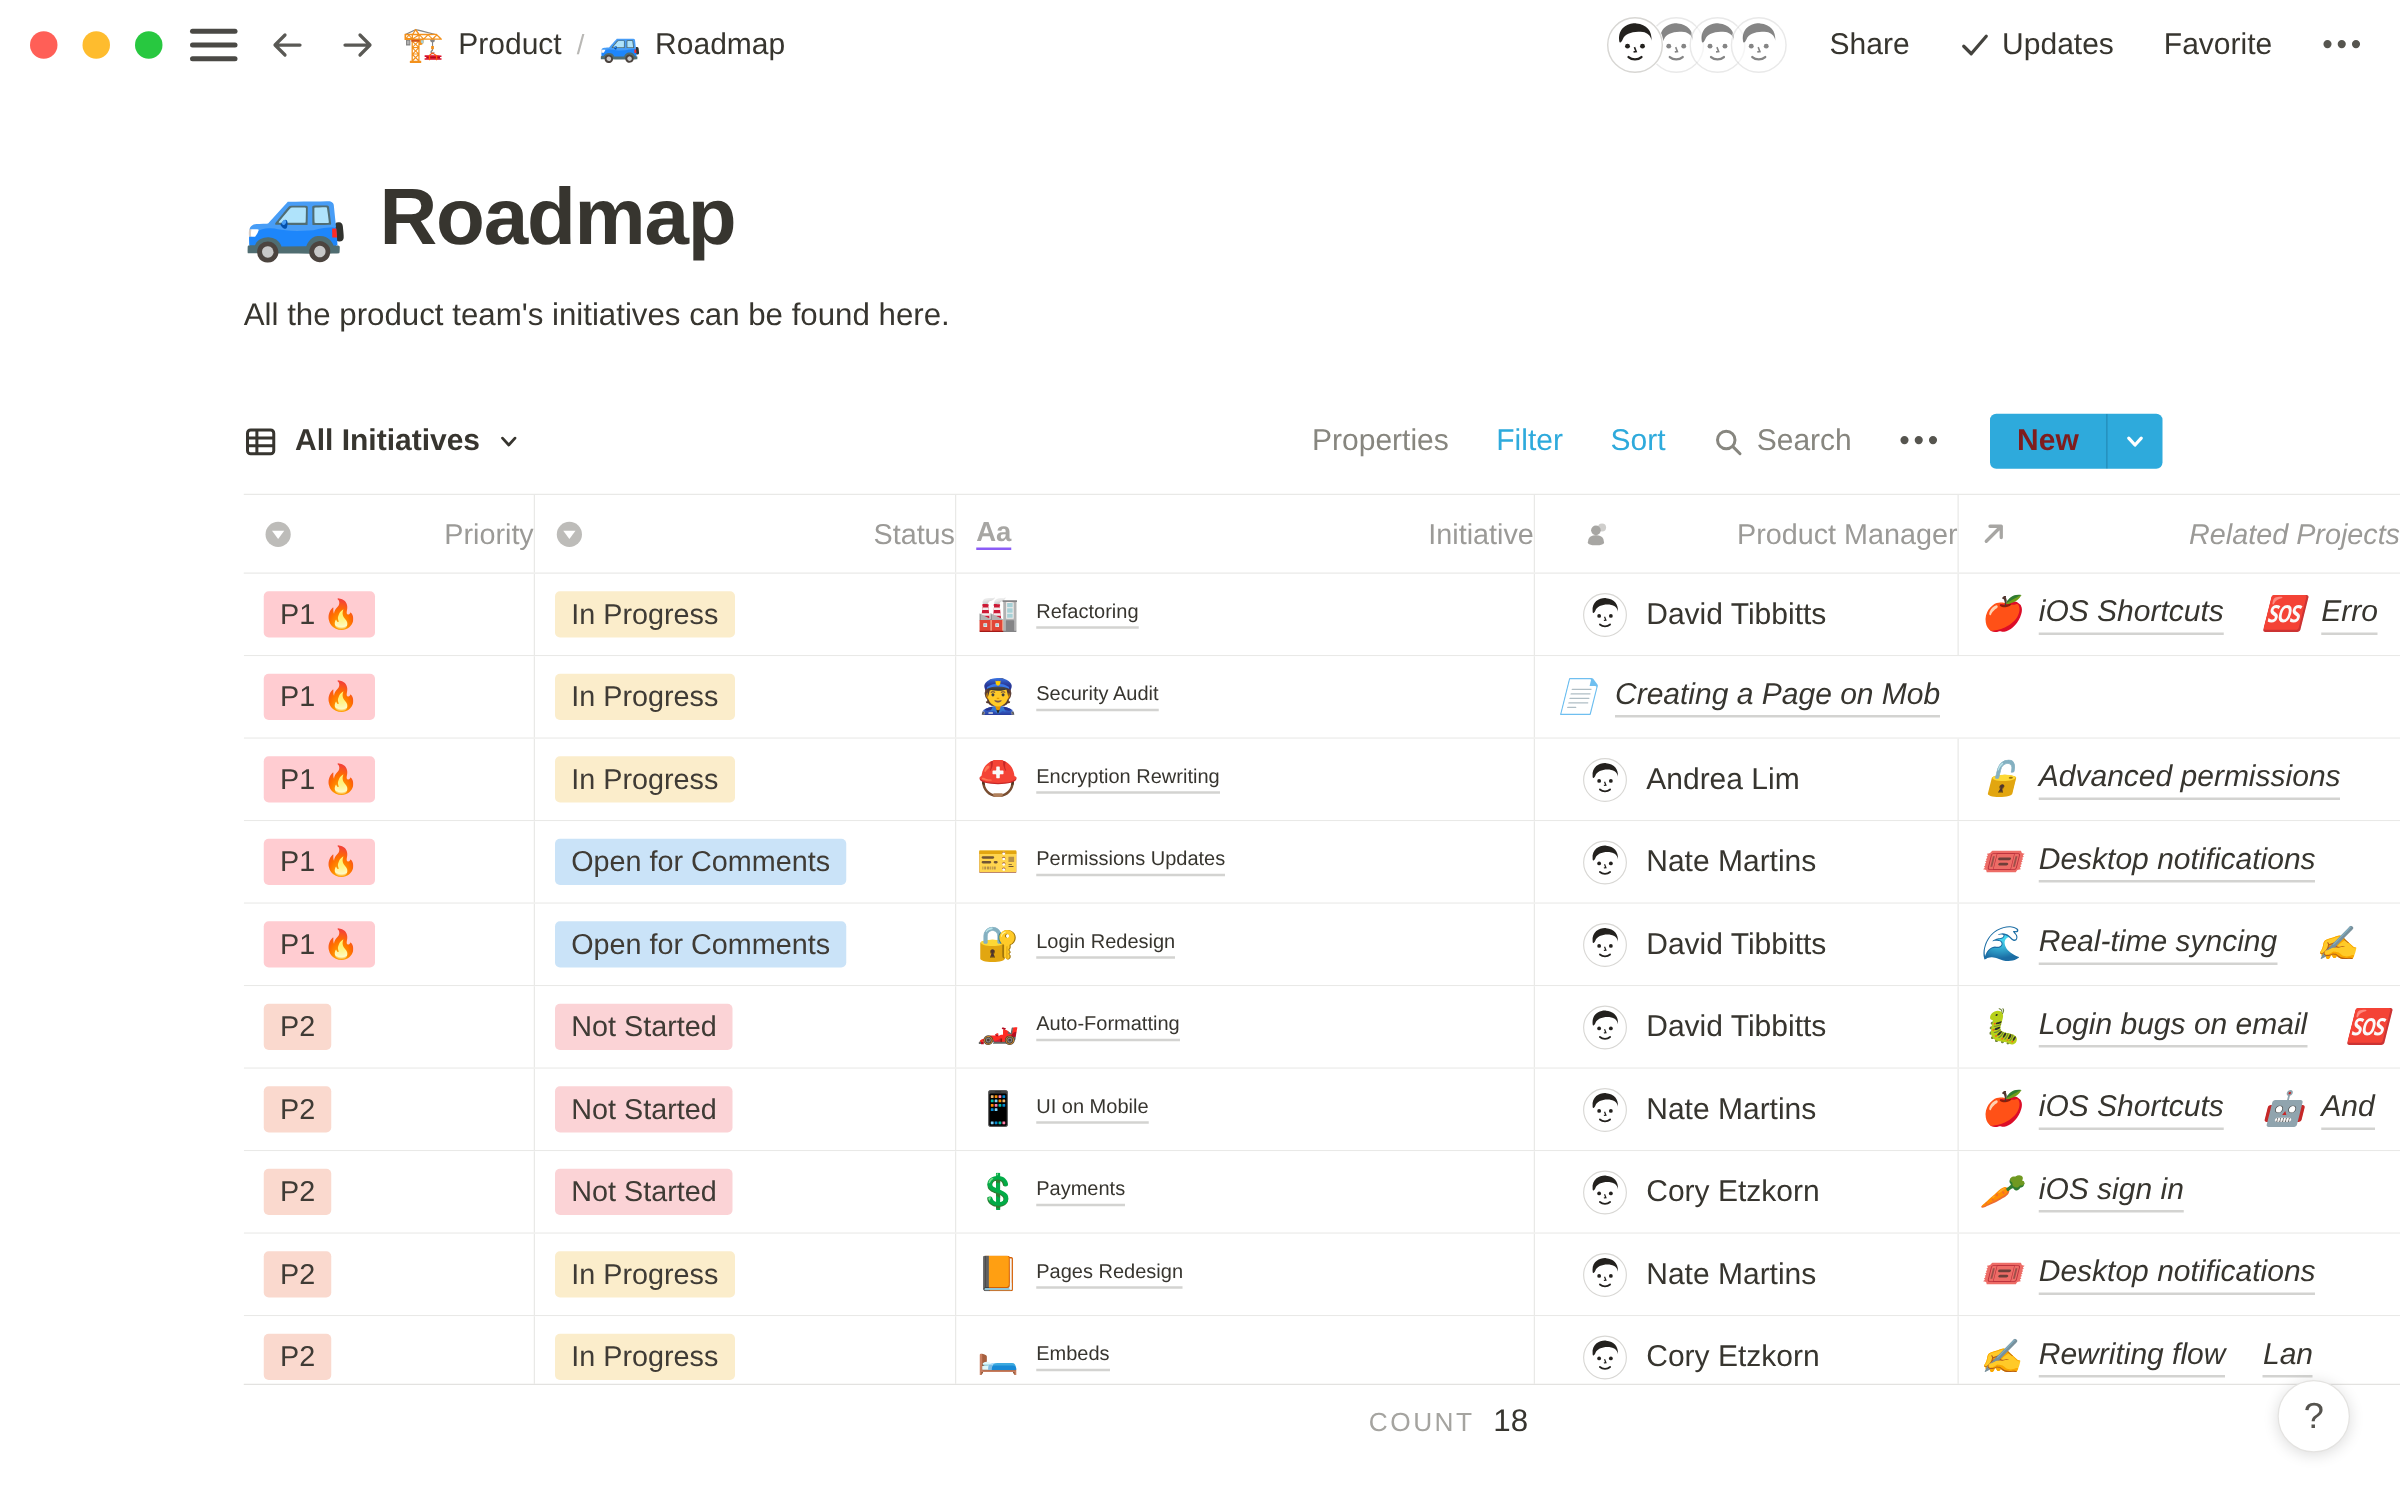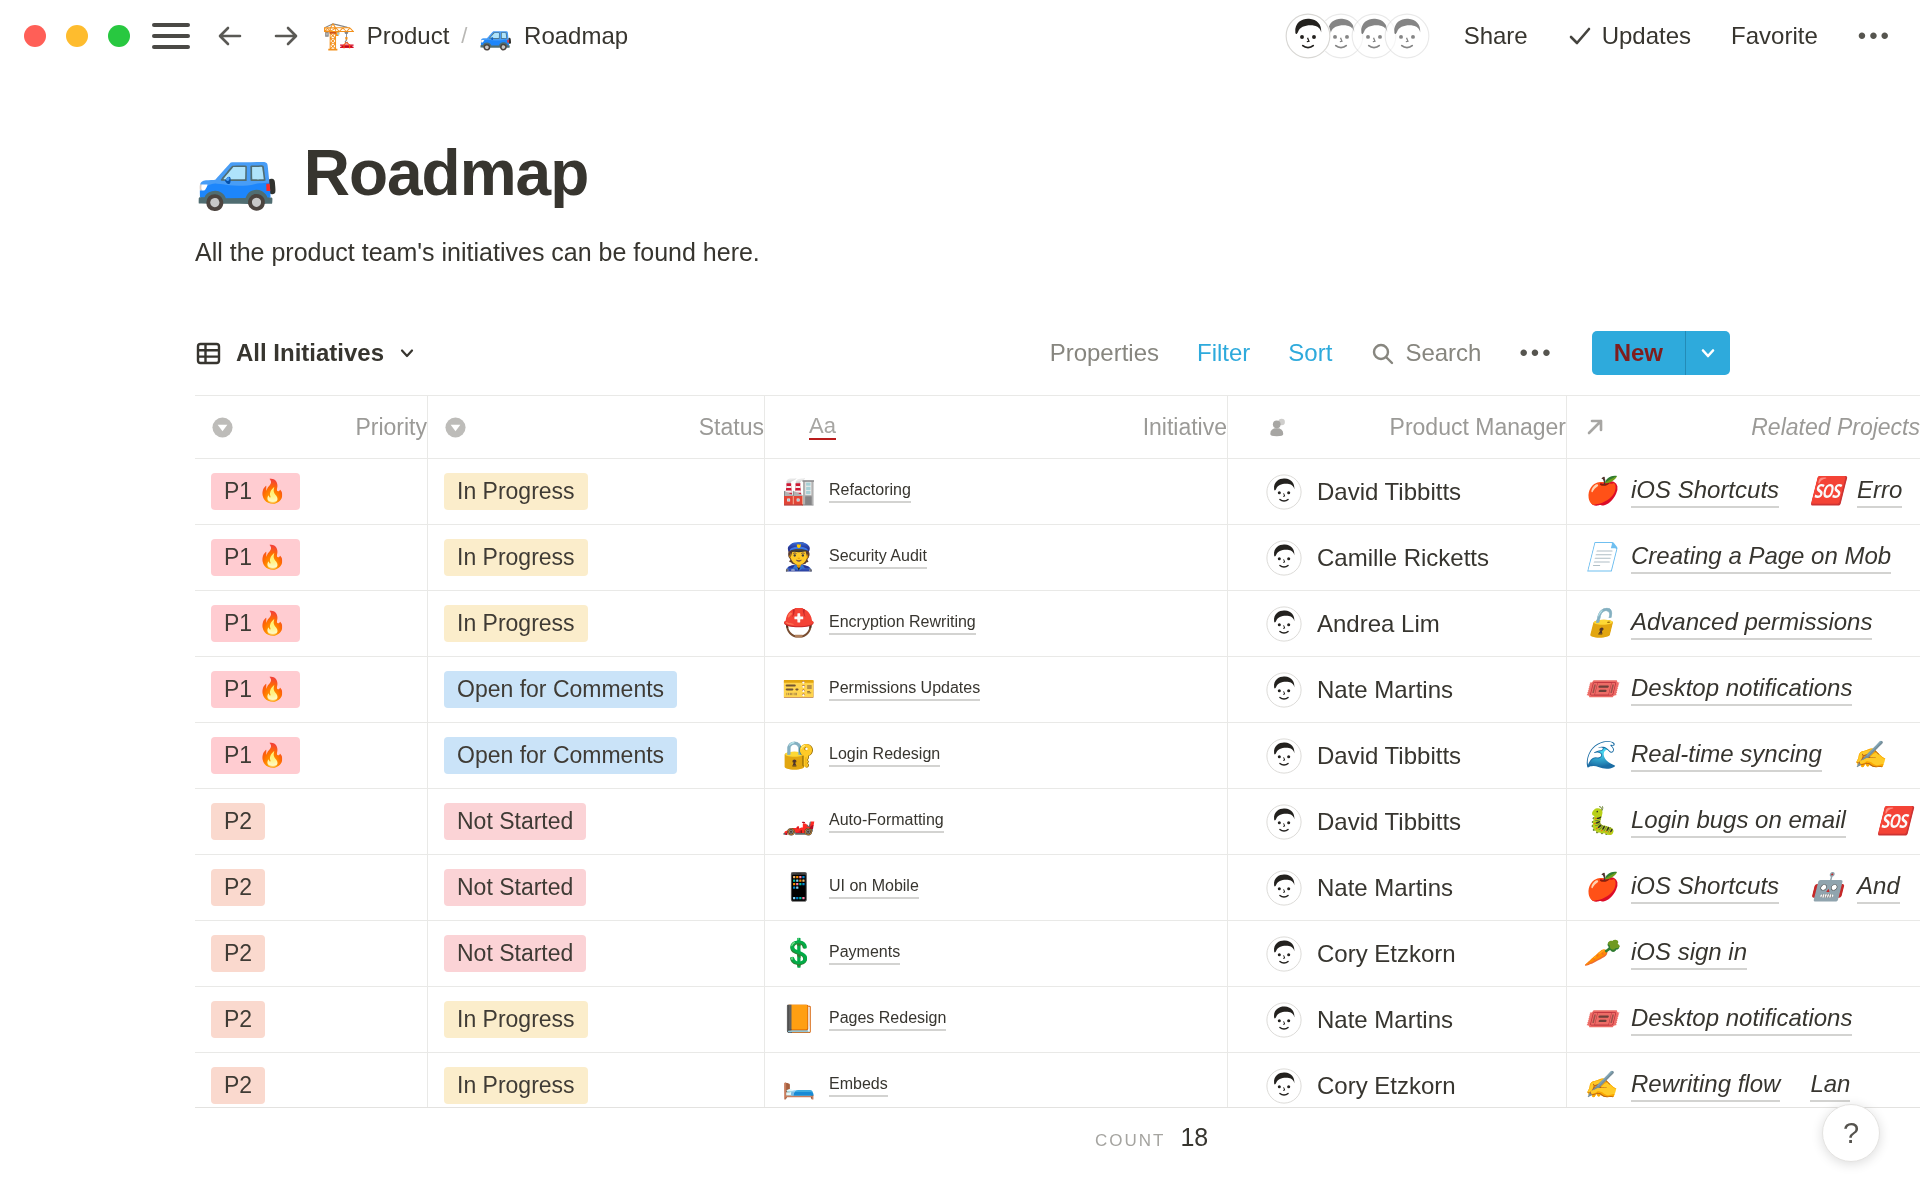--- a/index.html
+++ b/index.html
@@ -47,37 +47,37 @@
   .new-btn .new-main { color:#7f1d1d; font-weight:700; font-size:24px; padding:0 22px; display:flex; align-items:center; }
   .new-btn .new-split { width:1px; background:rgba(9,70,100,.30); }
   .new-btn .new-caret { width:44px; display:flex; align-items:center; justify-content:center; }
 
   
   .table { width:1725px; margin-top:12px; }
   .thead { display:flex; height:64px; border-top:1px solid var(--border); border-bottom:1px solid var(--border); color:#9B9A97; font-size:23px; }
   .hcell { display:flex; align-items:center; gap:13px; padding-left:16px; border-left:1px solid var(--border); cursor:pointer;justify-content:space-between; }
   .hcell:first-child { border-left:none; }
   .hicon { display:flex; align-items:center; justify-content:center; flex-shrink:0; }
-  .aa-glyph { font-size:22px; color:#A7A6A3; border-bottom:2px solid #b91c1c; line-height:1.05; font-weight:400;margin-left:28px; }
+  .aa-glyph { font-size:22px; color:#A7A6A3; border-bottom:2px solid #8b5cf6; line-height:1.05; font-weight:700; }
   .tbody { height:648px; overflow:hidden; }
   .trow { display:flex; height:66px; border-bottom:1px solid var(--border); background:#fff; }
   .cell { display:flex; align-items:center; padding-left:16px; border-left:1px solid var(--border); overflow:hidden; white-space:nowrap; }
   .cell:first-child { border-left:none; }
   .col-priority{ width:232px; } .col-status{ width:337px; } .col-initiative{ width:463px; }
   .col-pm{ width:339px;padding-left:38px; } .col-related{ width:354px;font-style:italic; }
   .tag { border-radius:4px; padding:3px 13px; font-size:23px; color:#3F3B35; line-height:31px; white-space:nowrap; }
   .cell-emoji { font-size:27px; width:36px; flex-shrink:0; text-align:center; margin-right:12px; line-height:1; }
   .plink { font-weight:500; color:#37352F; border-bottom:2px solid rgba(55,53,47,.22); padding-bottom:2px; cursor:pointer; }
   .pm-avatar { width:36px; height:36px; border-radius:50%; flex-shrink:0; margin-right:15px; }
   .pm-name { font-size:24px; }
   .rel-item { display:inline-flex; align-items:center; margin-right:30px; flex-shrink:0; font-size:24px; }
 
   .tfooter { width:1725px; height:58px; border-top:1px solid #E3E2E0; position:relative; }
   .count { position:absolute; left:900px; top:15px; display:flex; align-items:baseline; gap:15px; }
-  .count-label { font-size:17px; letter-spacing:2px; color:#A5A4A0; }
+  .count-label { font-size:21px; letter-spacing:2px; color:#A5A4A0; }
   .count-value { font-size:25px; color:#37352F; }
 
   .help-btn { position:fixed; right:40px; bottom:38px; width:58px; height:58px; border-radius:50%;
     background:#fff; border:1px solid #E4E3E1; box-shadow:0 2px 12px rgba(0,0,0,.14);
     display:flex; align-items:center; justify-content:center; font-size:29px; color:#55534E; cursor:pointer; z-index:10; }
 
   .face { width:100%; height:100%; display:block; }
   svg.ic { display:block; }
 </style>
 </head>
@@ -305,33 +305,20 @@
           <div class="cell col-priority">
             <span class="tag" style="background: rgb(255, 204, 209);">P1 🔥</span>
           </div>
           <div class="cell col-status">
             <span class="tag" style="background: rgb(251, 237, 203);">In Progress</span>
           </div>
           <div class="cell col-initiative">
             <span class="cell-emoji">👮</span>
             <span class="plink">Security Audit</span>
           </div>
-          <div class="cell col-pm">
-            <span class="pm-avatar">
-              <svg class="face" viewBox="0 0 40 40">
-                <circle cx="20" cy="20" r="19" fill="#fff" stroke="#D8D7D4" stroke-width="1"></circle>
-                <path d="M9 17 C8 7.5 16 4.5 21 5 C28 5.6 32 10 31.5 17 C31 13.5 28.5 11.5 25.5 11 C19 10 13 12 11.5 16 C10.7 18.2 9.2 19.2 9 17 Z" fill="#23211E"></path>
-                <circle cx="14.8" cy="20.8" r="1.7" fill="#23211E"></circle>
-                <circle cx="25.2" cy="20.8" r="1.7" fill="#23211E"></circle>
-                <path d="M19.6 21.5 L20.8 24.6 L19 24.8" fill="none" stroke="#23211E" stroke-width="1.1"></path>
-                <path d="M15.5 28.4 C18 30.6 22 30.6 24.5 28.4" stroke="#23211E" stroke-width="1.6" fill="none" stroke-linecap="round"></path>
-              </svg>
-            </span>
-            <span class="pm-name">Camille Ricketts</span>
-          </div>
           <div class="cell col-related">
             <span class="rel-item">
               <span class="cell-emoji">📄</span>
               <span class="plink">Creating a Page on Mob</span>
             </span>
           </div>
         </div>
         <div class="trow">
           <div class="cell col-priority">
             <span class="tag" style="background: rgb(255, 204, 209);">P1 🔥</span>

